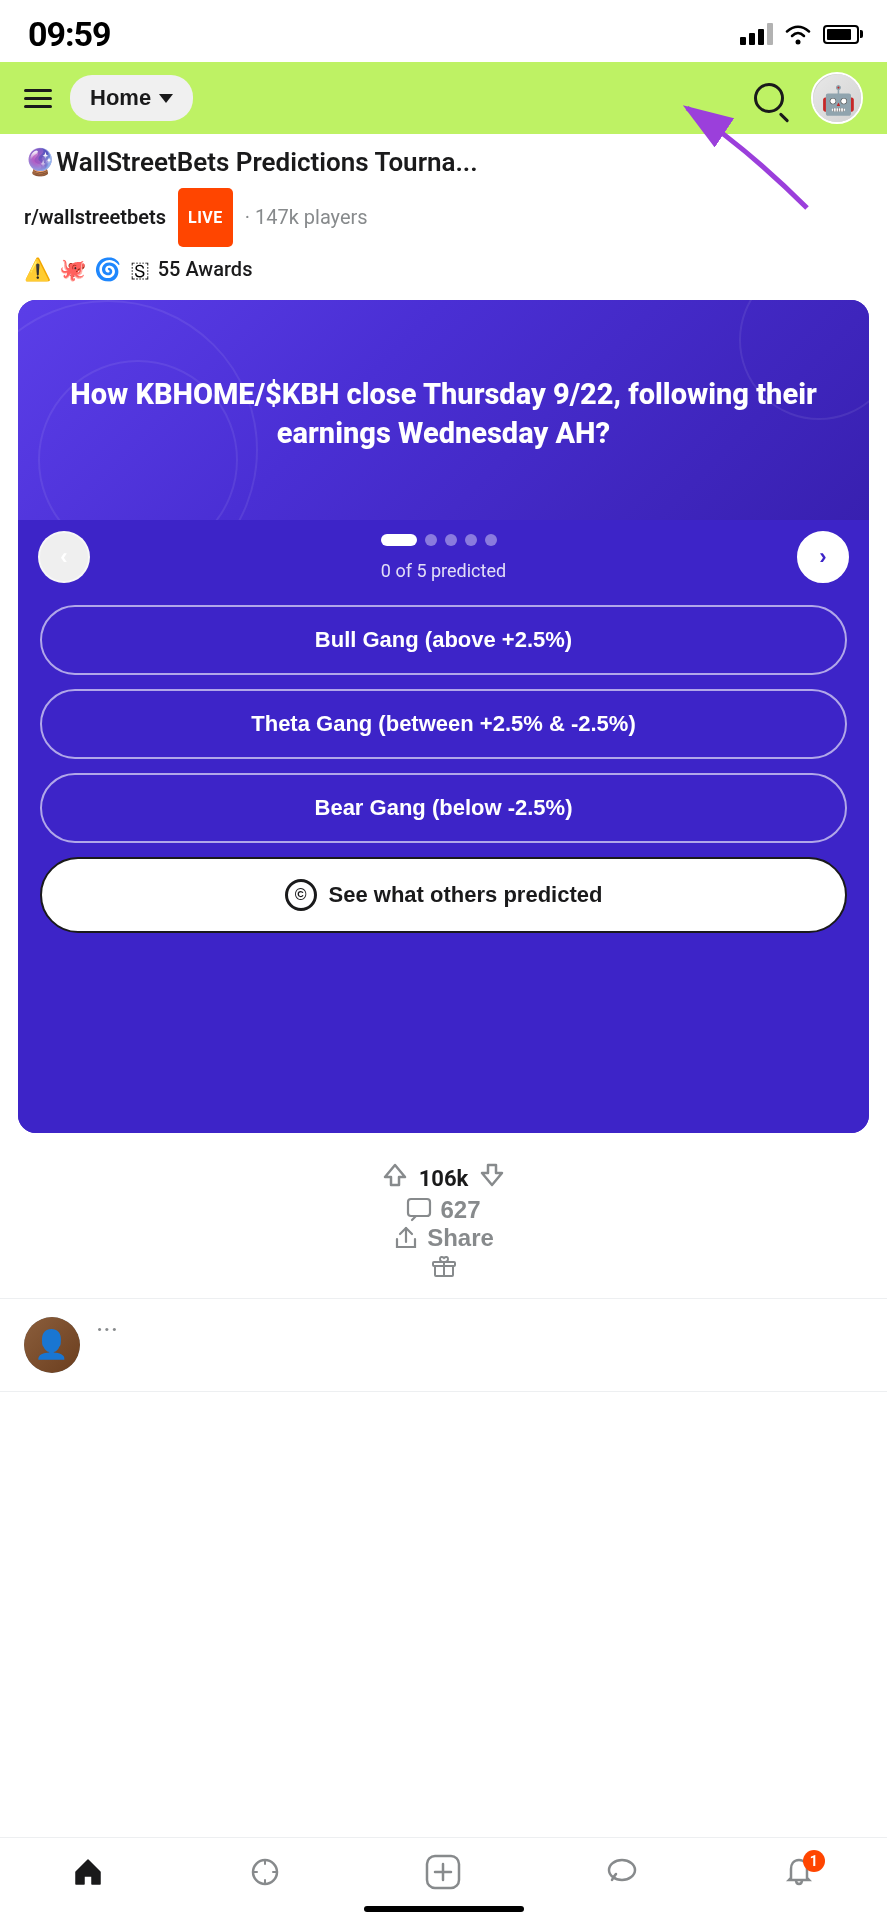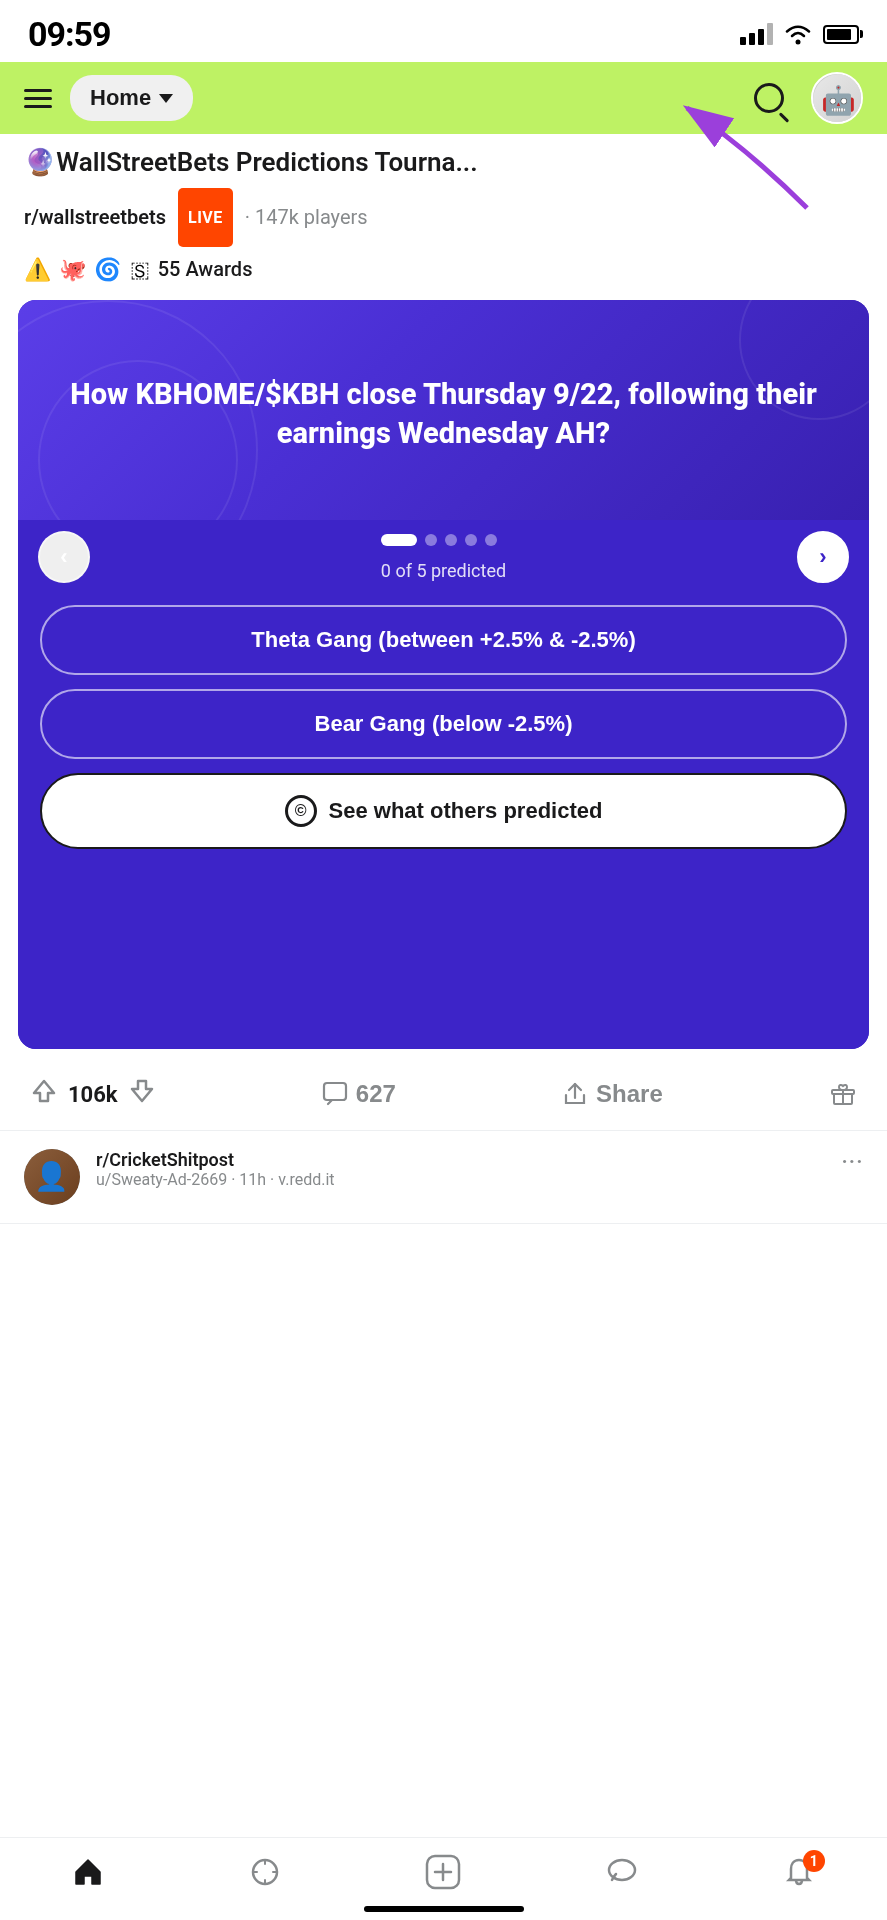--- a/index.html
+++ b/index.html
@@ -380,20 +380,21 @@
     }
 
     
     .post-actions {
       display: flex;
       align-items: center;
       justify-content: space-between;
       padding: 18px 30px;
       border-bottom: 1px solid #edeff1;
       background: #fff;
+      flex-direction: column;
     }
     .action-btn {
       display: flex;
       align-items: center;
       gap: 8px;
       color: #878a8c;
       font-size: 24px;
       font-weight: 600;
       cursor: pointer;
       background: none;
@@ -603,20 +604,23 @@
         <div class="dot"></div>
         <div class="dot"></div>
       </div>
       <div class="predicted-text">0 of 5 predicted</div>
     </div>
     <button class="nav-arrow right">›</button>
   </div>
 
   <div class="options-area">
     <button class="option-btn">
+      <span>Bull Gang (above +2.5%)</span>
+    </button>
+    <button class="option-btn">
       <span>Theta Gang (between +2.5% &amp; -2.5%)</span>
     </button>
     <button class="option-btn">
       <span>Bear Gang (below -2.5%)</span>
     </button>
     <button class="see-others-btn">
       <div class="copyright-icon">©</div>
       <span>See what others predicted</span>
     </button>
   </div>
@@ -660,30 +664,20 @@
       <path d="M14 10 L14 24" stroke="#878a8c" stroke-width="2"></path>
       <path d="M14 10 C14 10 10 10 10 7 C10 5 12 4 14 6 C16 4 18 5 18 7 C18 10 14 10 14 10Z" fill="none" stroke="#878a8c" stroke-width="2"></path>
     </svg>
   </button>
 </div>
 
 <div class="next-post">
   <div class="next-post-avatar">
     <div class="avatar-img">👤</div>
   </div>
-  <div class="next-post-meta">
-    <div class="next-post-sub">r/CricketShitpost</div>
-    <div class="next-post-user">
-      <span>u/Sweaty-Ad-2669</span>
-      <span> · </span>
-      <span>11h</span>
-      <span> · </span>
-      <span>v.redd.it</span>
-    </div>
-  </div>
   <div class="next-post-more">···</div>
 </div>
 
 <div class="bottom-nav">
   <div class="nav-item">
     <svg width="32" height="32" viewBox="0 0 32 32">
       <path d="M4 16 L16 4 L28 16 L28 28 L20 28 L20 20 L12 20 L12 28 L4 28 Z" fill="#1a1a1b" stroke="#1a1a1b" stroke-width="1.5" stroke-linejoin="round"></path>
     </svg>
   </div>
   <div class="nav-item">

